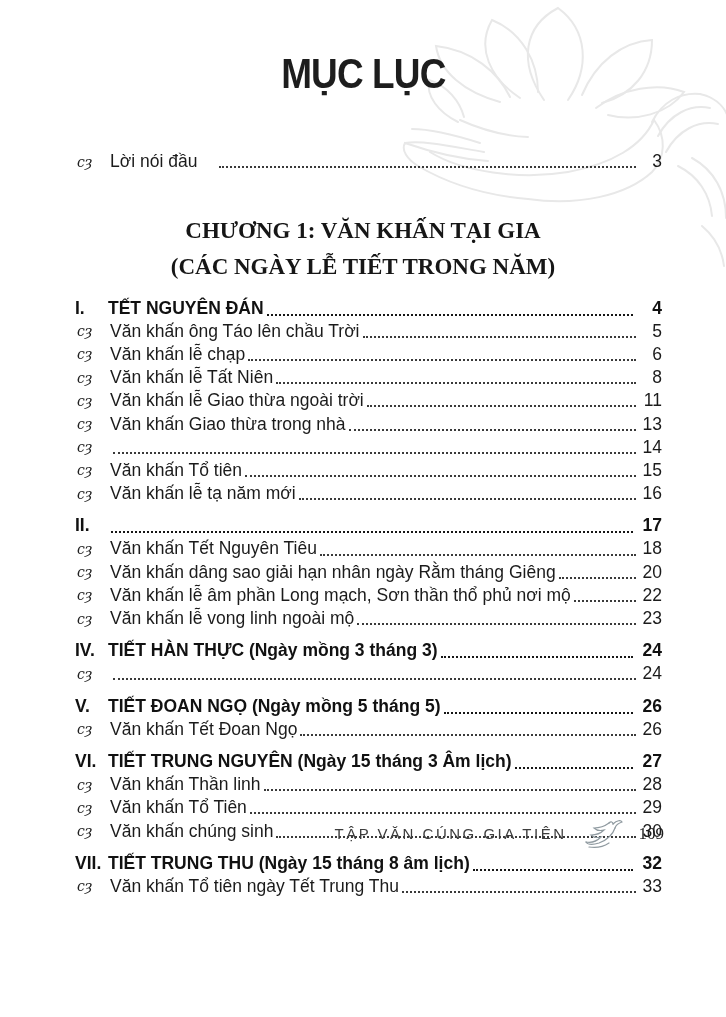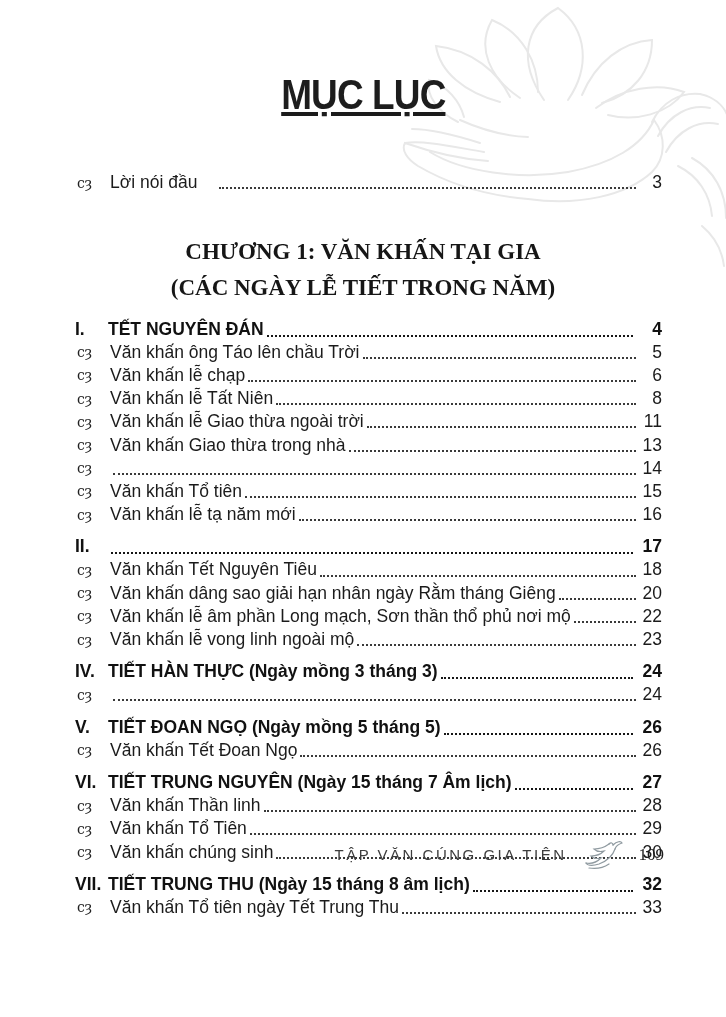--- a/index.html
+++ b/index.html
@@ -12,34 +12,34 @@
     overflow:hidden;
   }
   .watermark{
     position:absolute;top:0;right:0;width:330px;height:300px;
     pointer-events:none;
     z-index:0;
   }
   .page{position:relative;z-index:1;}
 
   
-  .title-wrap{display:flex;justify-content:center;margin-top:71px;text-decoration:underline;}
+  .title-wrap{display:flex;justify-content:center;margin-top:50px;}
   .page-title{
     font-size:42px;font-weight:bold;letter-spacing:-1px;
     transform:scaleX(.88);transform-origin:center;
     color:#1d1d1d;
   }
 
   
   .toc-area{margin:0 64px 0 75px;}
   .row{display:flex;align-items:center;height:23.2px;font-size:17.5px;}
   .num{flex:0 0 33px;}
   .marker{
     font-family:"DejaVu Serif","Liberation Serif",serif;
-    font-size:14px;color:#222;padding-left:2px;
+    font-style:italic;font-size:14px;color:#222;padding-left:2px;
   }
   .label{white-space:nowrap;}
   .leader{
     flex:1 1 auto;
     border-bottom:2px dotted #3a3a3a;
     margin:0 2px 5px 3px;
     align-self:flex-end;
     min-width:12px;
   }
   .pg{flex:0 0 auto;min-width:24px;text-align:right;}
@@ -229,21 +229,21 @@
     <span class="pg">26</span>
   </div>
       <div class="row item">
     <span class="num marker">cȝ</span>
     <span class="label">Văn khấn Tết Đoan Ngọ</span>
     <span class="leader"></span>
     <span class="pg">26</span>
   </div>
       <div class="row section">
     <span class="num">VI.</span>
-    <span class="label">TIẾT TRUNG NGUYÊN (Ngày 15 tháng 7 Âm lịch)</span>
+    <span class="label">TIẾT TRUNG NGUYÊN (Ngày 15 tháng 3 Âm lịch)</span>
     <span class="leader"></span>
     <span class="pg">27</span>
   </div>
       <div class="row item">
     <span class="num marker">cȝ</span>
     <span class="label">Văn khấn Thần linh</span>
     <span class="leader"></span>
     <span class="pg">28</span>
   </div>
       <div class="row item">

